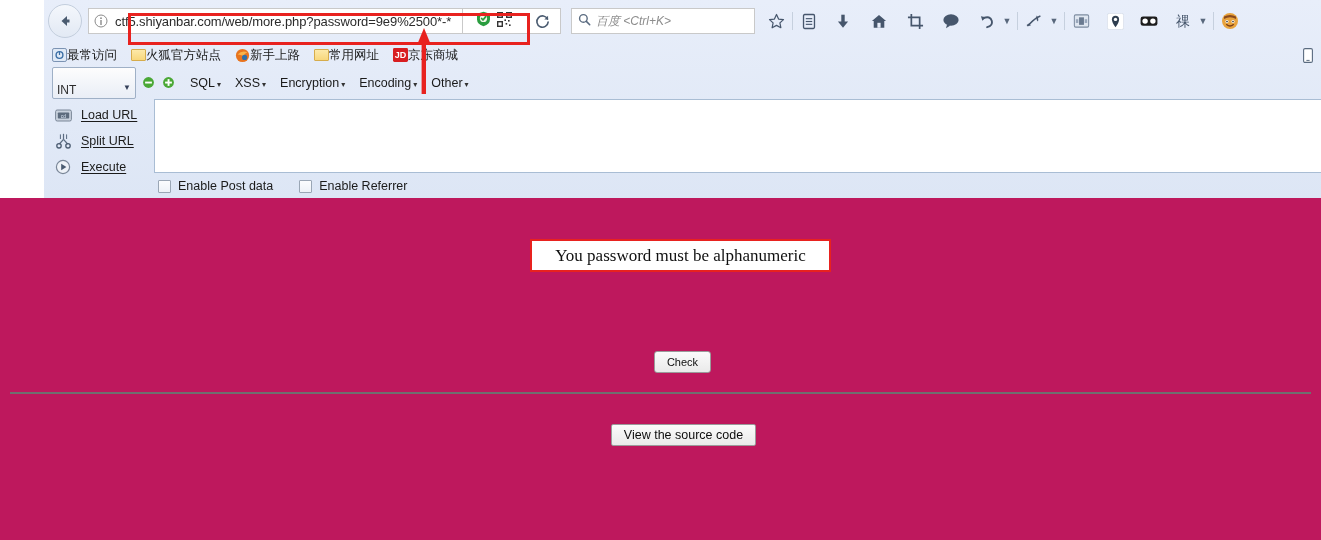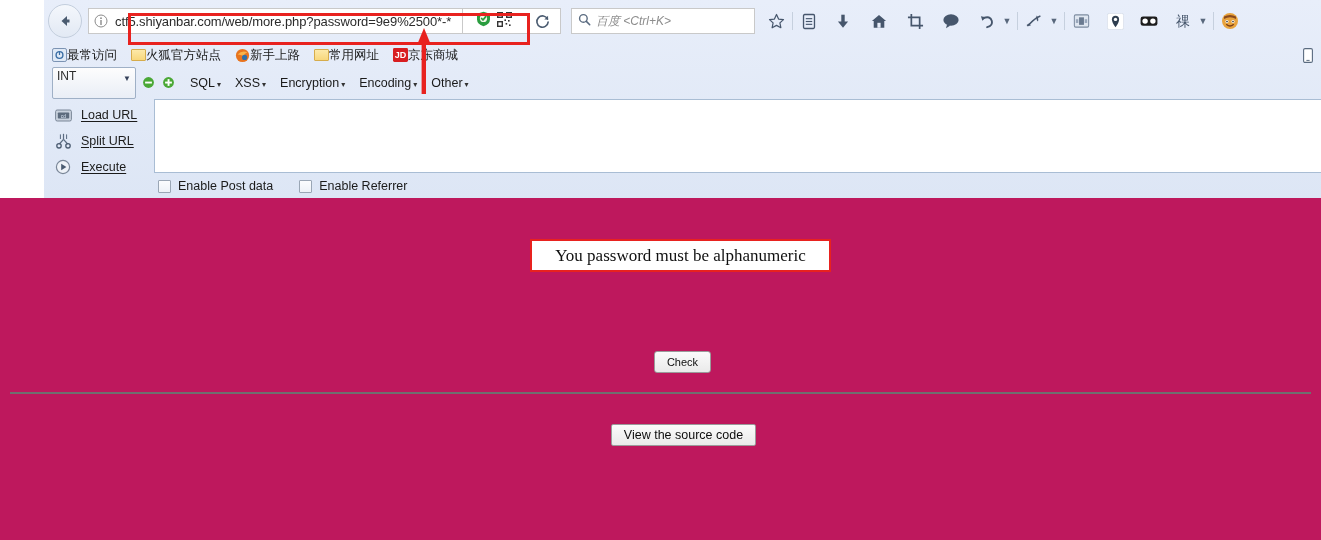--- a/index.html
+++ b/index.html
@@ -144,21 +144,21 @@
   #hackbar-menu {
     position: absolute; left: 0; top: 68px;
     width: 1321px; height: 29px;
     display: flex; align-items: center;
     padding-left: 8px; gap: 0;
   }
   #int-select {
     width: 84px; height: 21px;
     border: 1px solid #9fb0c6; border-radius: 2px;
     background: linear-gradient(#fdfdfd, #e9eef6);
-    display: flex; align-items: flex-end; justify-content: space-between;
+    display: flex; align-items: flex-start; justify-content: space-between;
     padding: 15px 4px;
     font-size: 12px; color: #2b2b2b;
     flex: none;
   }
   #int-select .caret { font-size: 8px; color: #35415a; }
   .hb-round {
     width: 16px; height: 20px; flex: none;
     display: flex; align-items: center; justify-content: center;
     margin-left: 4px;
   }

